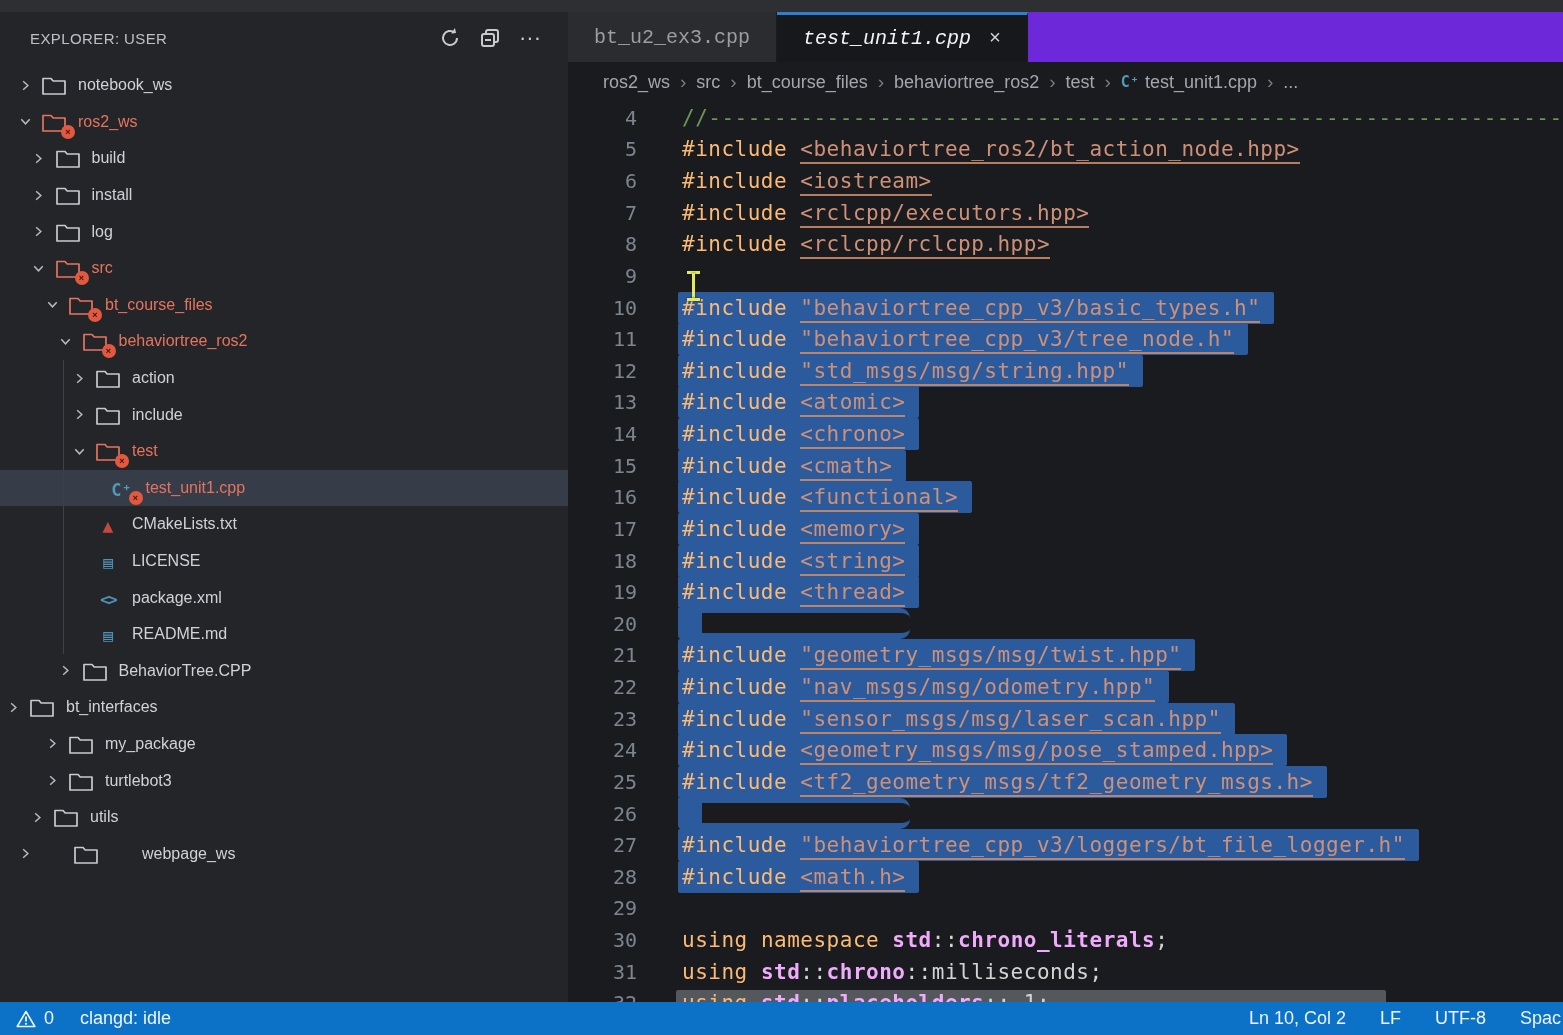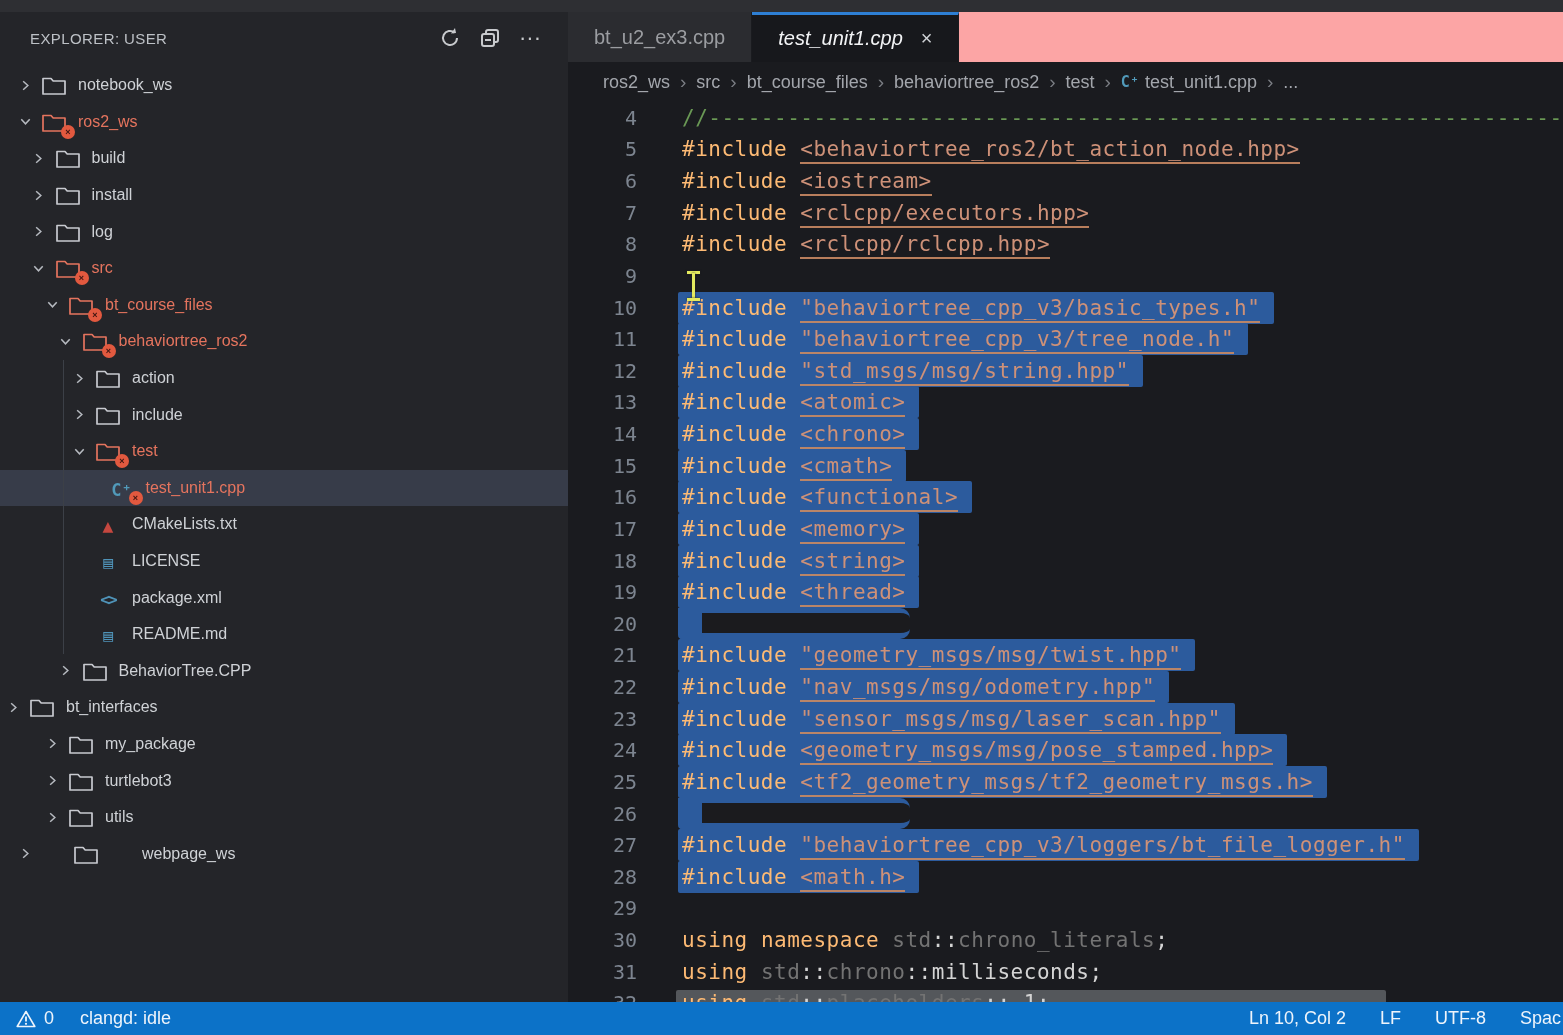--- a/index.html
+++ b/index.html
@@ -27,41 +27,41 @@
     background:#e2593f;color:#3a1410;font-size:9px;line-height:14px;text-align:center;font-weight:bold;}
   .fi{font-family:"DejaVu Sans Mono",monospace;font-weight:bold;}
   .fi-cpp{color:#519aba;font-size:17px;line-height:20px;}
   .fi-cmake{color:#c5473f;font-size:18px;line-height:20px;}
   .fi-book{color:#4f93b8;font-size:16px;line-height:20px;}
   .fi-xml{color:#4f93b8;font-size:16px;line-height:20px;letter-spacing:-2px;}
   #indent-guide{position:absolute;left:63px;top:348px;width:1px;height:294px;background:#3c4047;}
 
   
   #editor-group{position:absolute;left:568px;top:12px;width:995px;height:990px;background:#1a1b1f;}
-  #tabbar{position:absolute;left:0;top:0;width:995px;height:50px;background:#fca5a5;display:flex;}
+  #tabbar{position:absolute;left:0;top:0;width:995px;height:50px;background:#6d28d9;display:flex;font-family:Liberation Mono, monospace;}
   .tab{display:flex;align-items:center;height:50px;padding:0 26px;font-size:20px;color:#9b9da1;
     background:#2b2c30;box-sizing:border-box;border-right:1px solid #1a1b1f;}
   .tab.active{background:#17181c;color:#f2f3f5;font-style:italic;border-top:3px solid #2e7fd4;padding-top:0;}
   .tab .close{margin-left:18px;font-style:normal;font-size:20px;color:#cfd2d6;}
   #breadcrumb{position:absolute;left:0;top:50px;width:995px;height:40px;display:flex;align-items:center;
     padding-left:35px;box-sizing:border-box;background:#1a1b1f;color:#a3a6ac;font-size:18px;white-space:nowrap;}
   .bc-sep{margin:0 10px;color:#7a7d83;font-size:19px;}
   .bc-ico{color:#519aba;font-family:"DejaVu Sans Mono",monospace;font-weight:bold;font-size:15px;margin-right:6px;}
 
   #code-area{position:absolute;left:0;top:90px;width:995px;height:900px;overflow:hidden;background:#1a1b1f;}
   #lines{position:absolute;left:0;top:0;width:995px;}
   .line{position:relative;display:flex;height:31.64px;align-items:center;white-space:pre;
     font-family:"DejaVu Sans Mono",monospace;font-size:21px;letter-spacing:.5px;}
   .num{width:69px;flex:none;text-align:right;color:#7d8590;font-size:20px;letter-spacing:0;}
   .code{padding-left:45px;position:relative;z-index:1;}
   .tk-dir{color:#fdba74;}
   .tk-str{color:#CE9178;border-bottom:2px solid rgba(202,138,99,.9);padding-bottom:1px;}
   .tk-cmt{color:#6A9955;}
   .tk-kw{color:#fdba74;}
-  .tk-ns{color:#737373;}
+  .tk-ns{color:#f0abfc;font-weight:bold;}
   .tk-pl{color:#d4d4d4;}
   .selwrap{background:#2c5b9d;margin-left:-4px;padding:4px 14px 4px 4px;border-radius:2px;}
   .selgap{display:inline-block;box-sizing:border-box;margin-left:-4px;width:232px;height:31px;vertical-align:middle;
     background:#1b1b1e;border-left:24px solid #2c5b9d;border-top:5px solid #2c5b9d;border-bottom:6px solid #2c5b9d;
     border-radius:0 10px 10px 4px;}
   .linebar{position:absolute;left:108px;top:2px;width:710px;bottom:2px;background:#54575b;z-index:0;border-radius:2px;}
 
   
   #ibeam{position:absolute;left:684px;top:271px;width:18px;height:30px;z-index:5;}
   #ibeam .stem{position:absolute;left:8px;top:2px;width:3px;height:26px;background:#e3ea5e;box-shadow:0 0 2px #222;}
@@ -331,21 +331,21 @@
               <path d="M5.5 3.5 10.5 8l-5 4.5" fill="none" stroke="#b6bac0" stroke-width="1.6"></path>
             </svg>
           </span>
           <span class="ticon">
             <svg width="26" height="22" viewBox="0 0 26 22">
               <path d="M2 3.5h8l2.2 2.5H24v13H2Z" fill="none" stroke="#c8cad0" stroke-width="1.7" stroke-linejoin="round"></path>
             </svg>
           </span>
           <span class="tlabel">turtlebot3</span>
         </div>
-        <div class="tree-row" style="padding-left: 39px;">
+        <div class="tree-row" style="padding-left: 24px;">
           <span class="chev">
             <svg width="15" height="15" viewBox="0 0 16 16">
               <path d="M5.5 3.5 10.5 8l-5 4.5" fill="none" stroke="#b6bac0" stroke-width="1.6"></path>
             </svg>
           </span>
           <span class="ticon">
             <svg width="26" height="22" viewBox="0 0 26 22">
               <path d="M2 3.5h8l2.2 2.5H24v13H2Z" fill="none" stroke="#c8cad0" stroke-width="1.7" stroke-linejoin="round"></path>
             </svg>
           </span>

